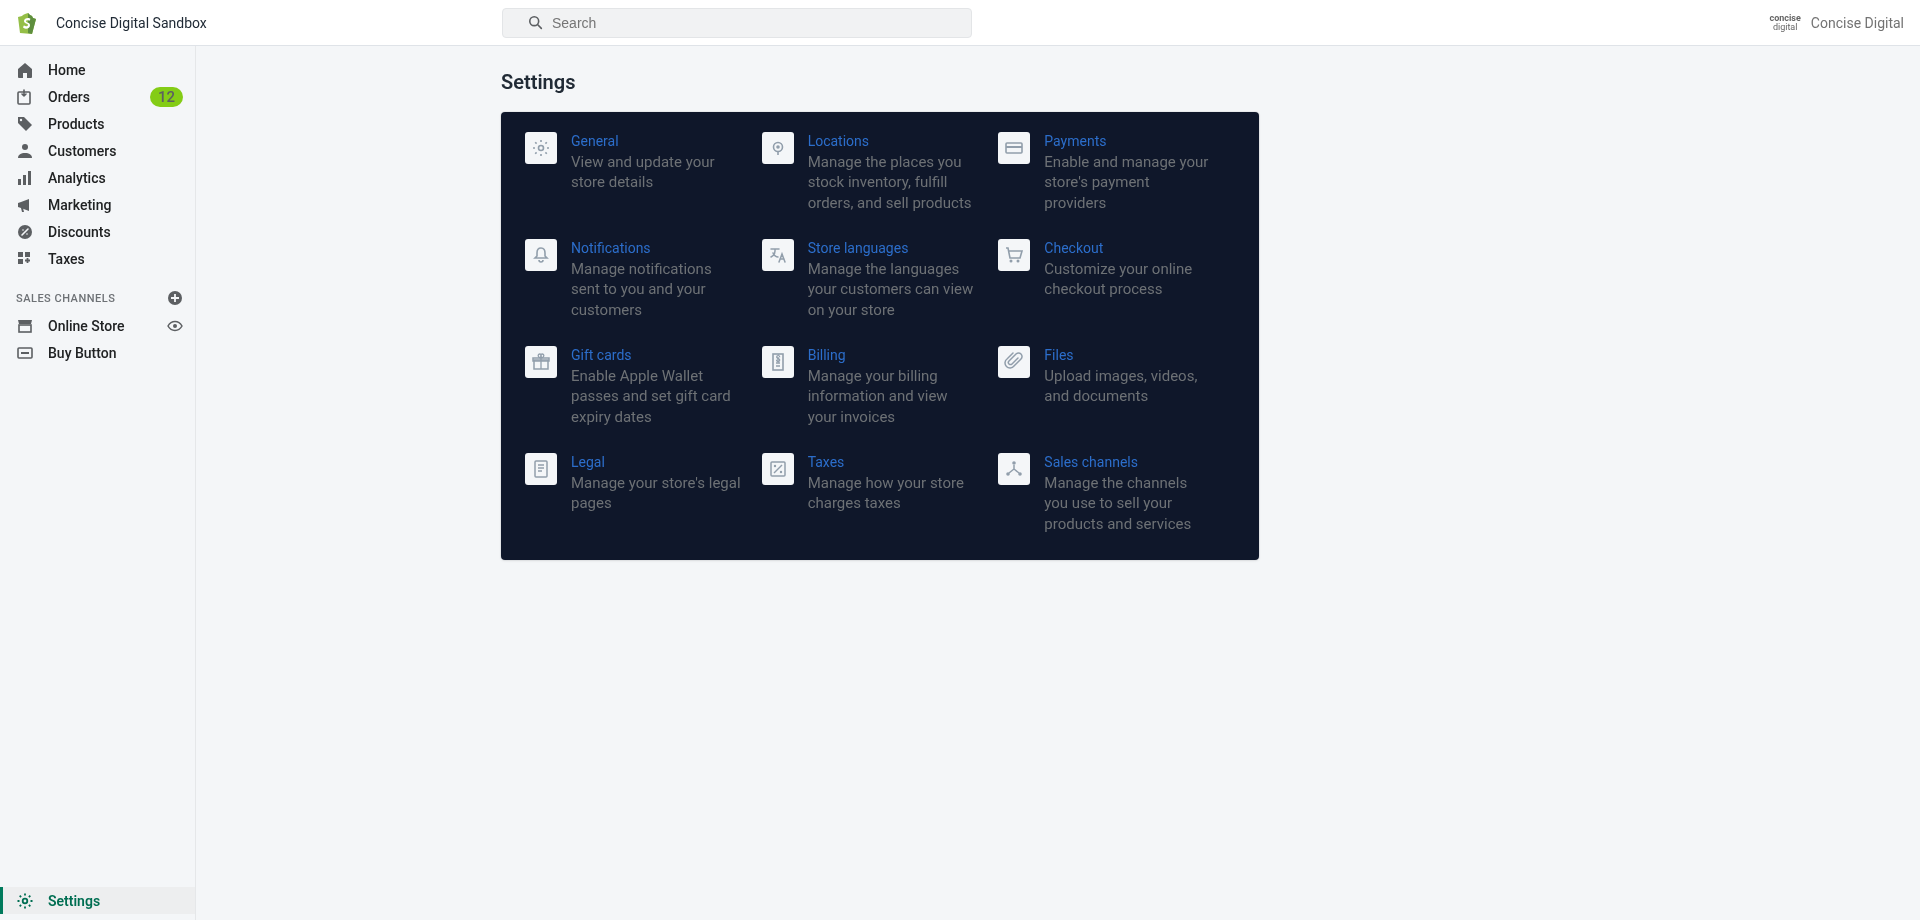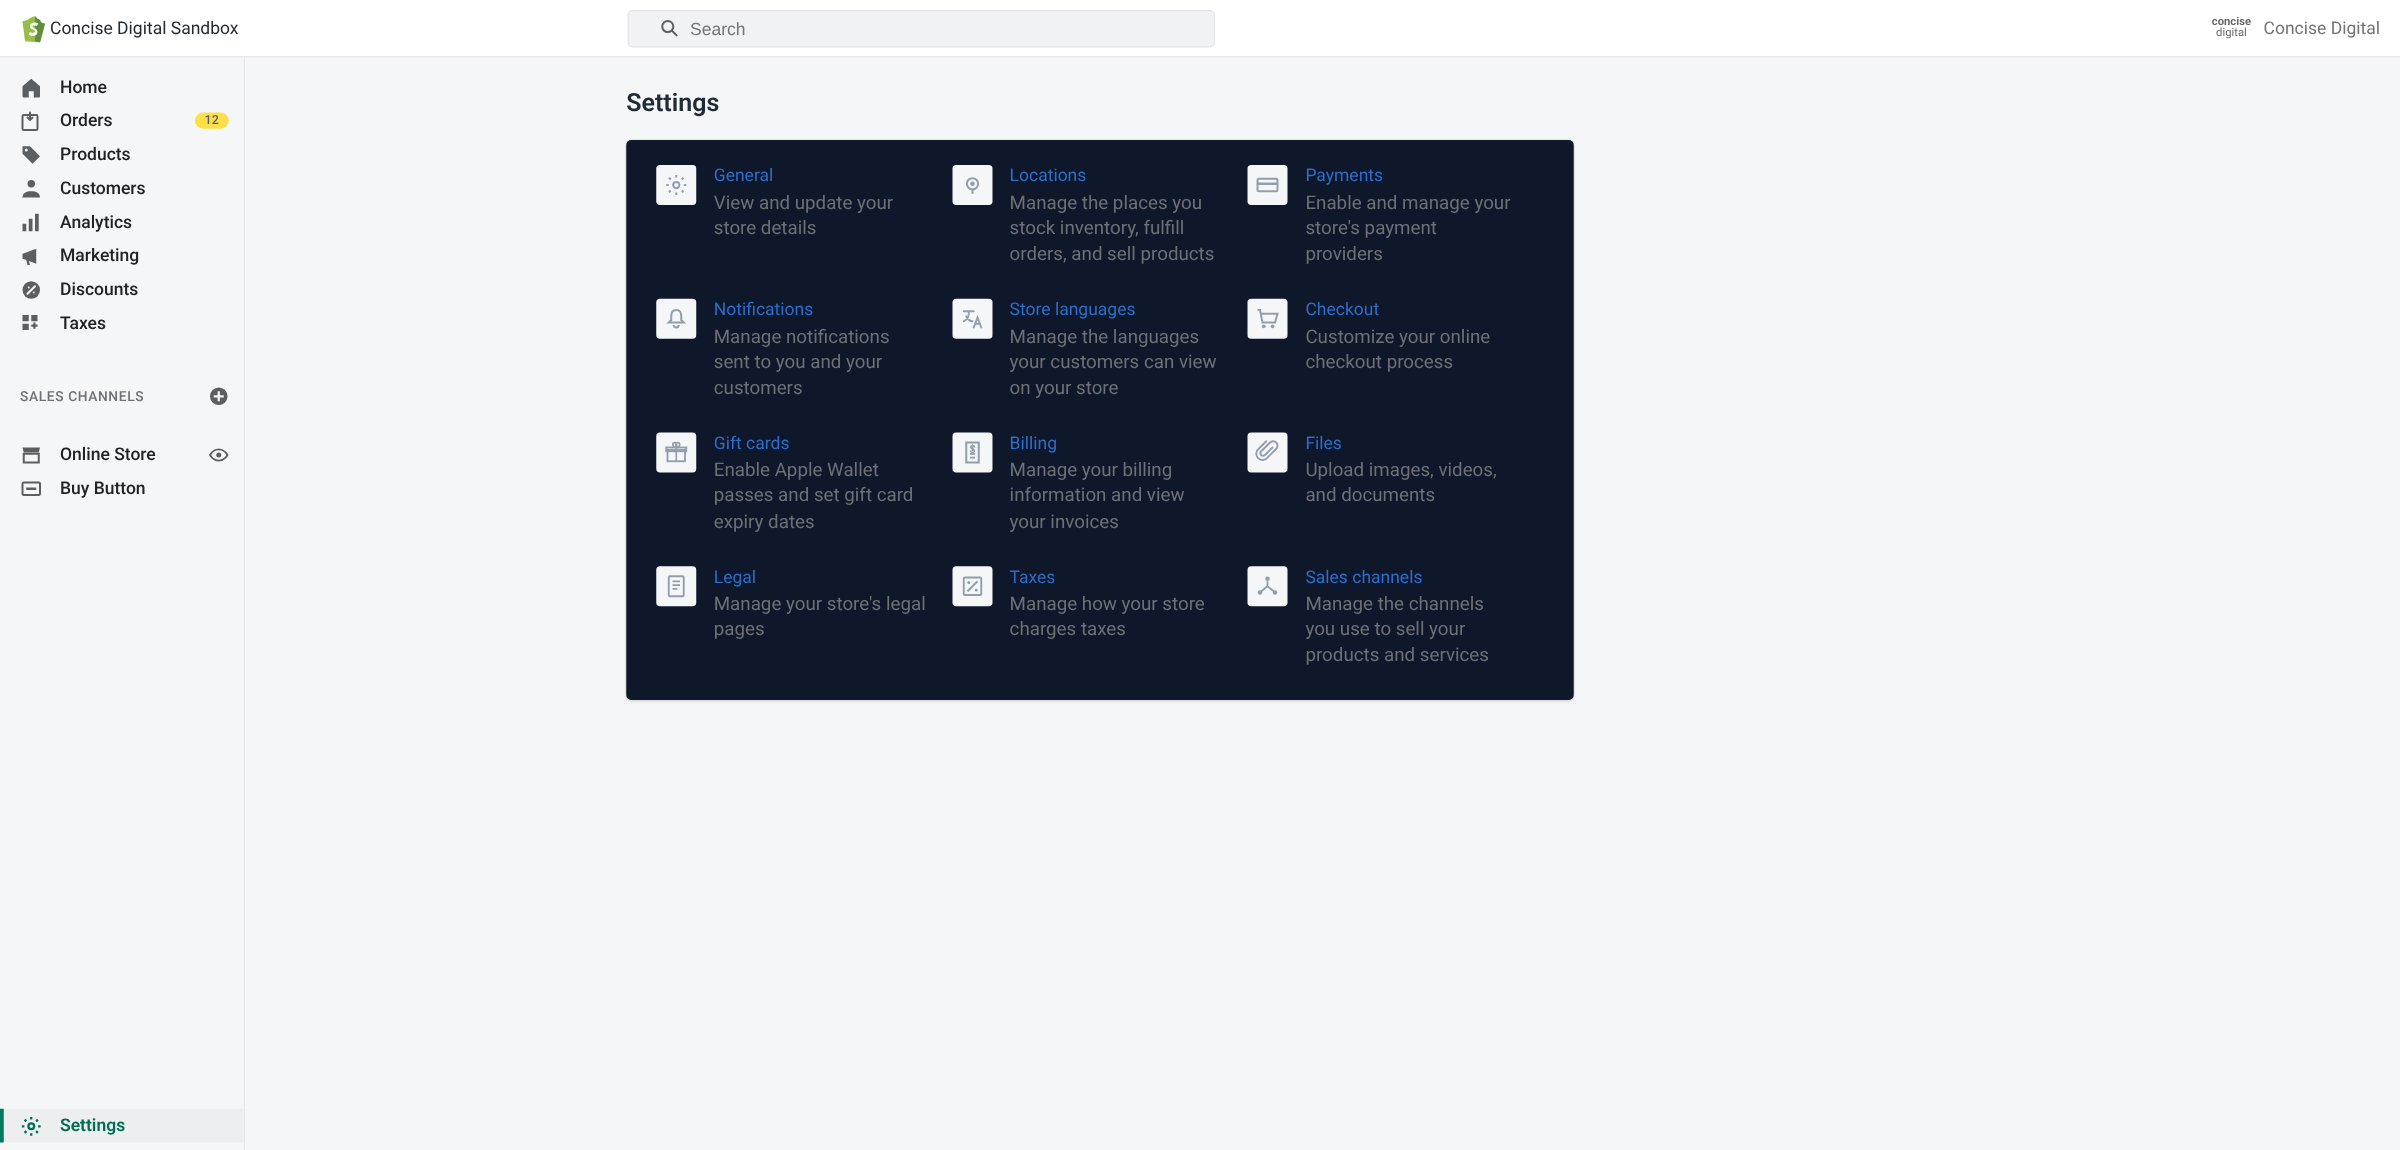--- a/index.html
+++ b/index.html
@@ -1,34 +1,34 @@
 <!DOCTYPE html>
 <html><head>
 <meta charset="utf-8">
 <style>
   * { box-sizing: border-box; margin: 0; padding: 0; }
   html, body { width: 100%; height: 100%; font-family: -apple-system, BlinkMacSystemFont, "Segoe UI", Roboto, Helvetica, Arial, sans-serif; background: #f4f6f8; color: #212b36; }
   .topbar { height: 46px; background: #fff; border-bottom: 1px solid #dfe3e8; display: flex; align-items: center; padding: 0 16px; position: relative; }
-  .topbar-left { display: flex; align-items: center; gap: 4px; }
+  .topbar-left { display: flex; align-items: center; gap: 20px; }
   .logo-box { width: 20px; height: 22px; position: relative; }
   .store-name { font-size: 14px; font-weight: 400; color: #212b36; }
   .search-wrap { position: absolute; left: 502px; top: 8px; width: 470px; }
   .search-box { width: 100%; height: 30px; background: #f1f2f3; border: 1px solid #e3e5e7; border-radius: 4px; display: flex; align-items: center; padding: 0 25px; gap: 8px; }
   .search-box input { border: none; background: transparent; outline: none; width: 100%; font-size: 14px; color: #637381; }
   .topbar-right { margin-left: auto; display: flex; align-items: center; gap: 10px; }
   .account-label { font-size: 14px; font-weight: 400; color: #737373; }
   .account-logo { font-size: 9px; line-height: 1; color: #666; text-align: center; }
   .account-logo .bold { font-weight: 700; }
   .body-wrap { display: flex; height: calc(100% - 46px); }
-  .sidebar { width: 196px; background: #f4f6f8; border-right: 1px solid #e5e7e9; display: flex; flex-direction: column; gap: 19px; }
+  .sidebar { width: 196px; background: #f4f6f8; border-right: 1px solid #e5e7e9; display: flex; flex-direction: column; }
   .nav { padding: 10px 0 0 0; }
   .nav-item { display: flex; align-items: center; height: 27px; padding: 0 12px 0 16px; gap: 14px; cursor: pointer; position: relative; }
   .nav-icon-slot { width: 18px; display: flex; justify-content: center; color: #5c5f62; }
   .nav-label { font-size: 14px; color: #202223; font-weight: 500; }
-  .nav-badge { margin-left: auto; background: #fde047; color: #5c5f62; font-size: 10px; font-weight: 500; border-radius: 10px; padding: 1px 8px; }
+  .nav-badge { margin-left: auto; background: #84cc16; color: #5c5f62; font-size: 15px; font-weight: 500; border-radius: 10px; padding: 1px 8px; }
   .section-header { display: flex; align-items: center; justify-content: space-between; padding: 18px 12px 6px 16px; }
   .section-title { font-size: 11px; font-weight: 500; letter-spacing: 0.5px; color: #6d7175; text-transform: uppercase; }
   .section-actions { display: flex; gap: 6px; }
   .sidebar-bottom { margin-top: auto; padding-bottom: 6px; }
   .nav-item.active { background: #edeeef; }
   .nav-item.active::before { content:""; position:absolute; left:0; top:0; bottom:0; width:3px; background:#007a5c; }
   .nav-item.active .nav-label { color:#006e52; font-weight:600; }
   .nav-item.active .nav-icon-slot { color:#006e52; }
   .channel-icon-slot { display:flex; margin-left:auto; color:#5c5f62; }
   .main { flex: 1; overflow: auto; padding: 24px 0 40px 0; }

